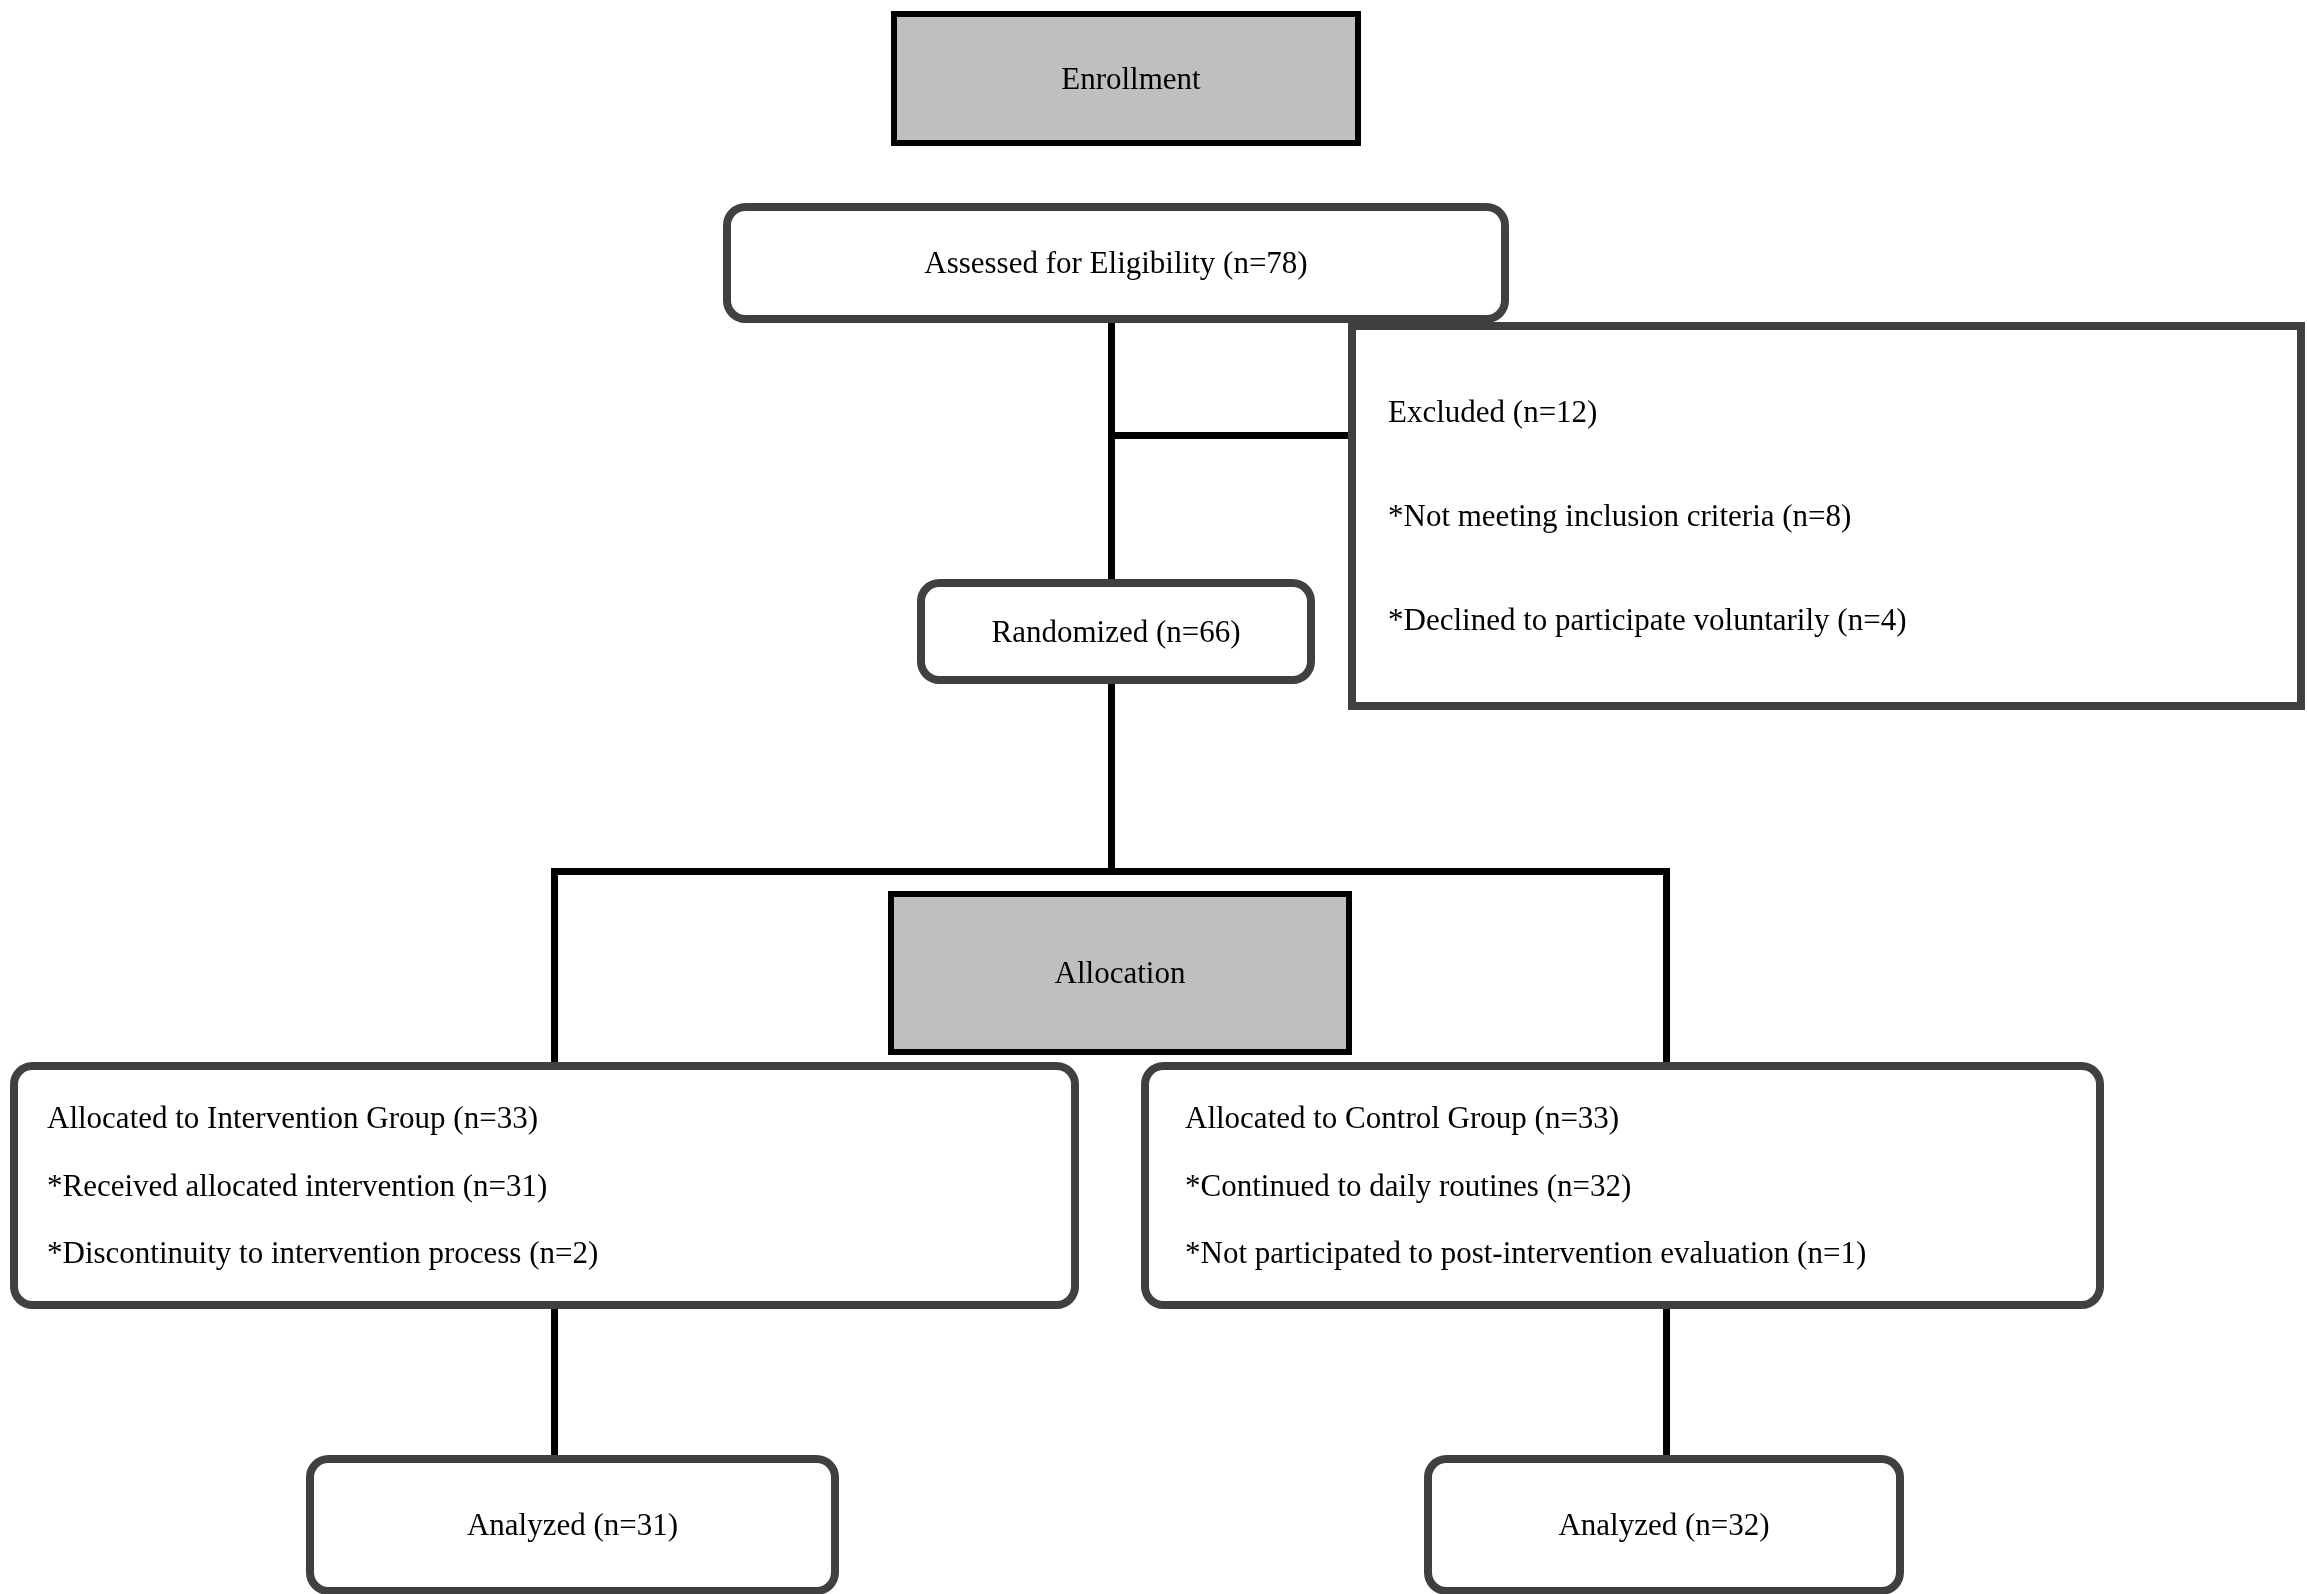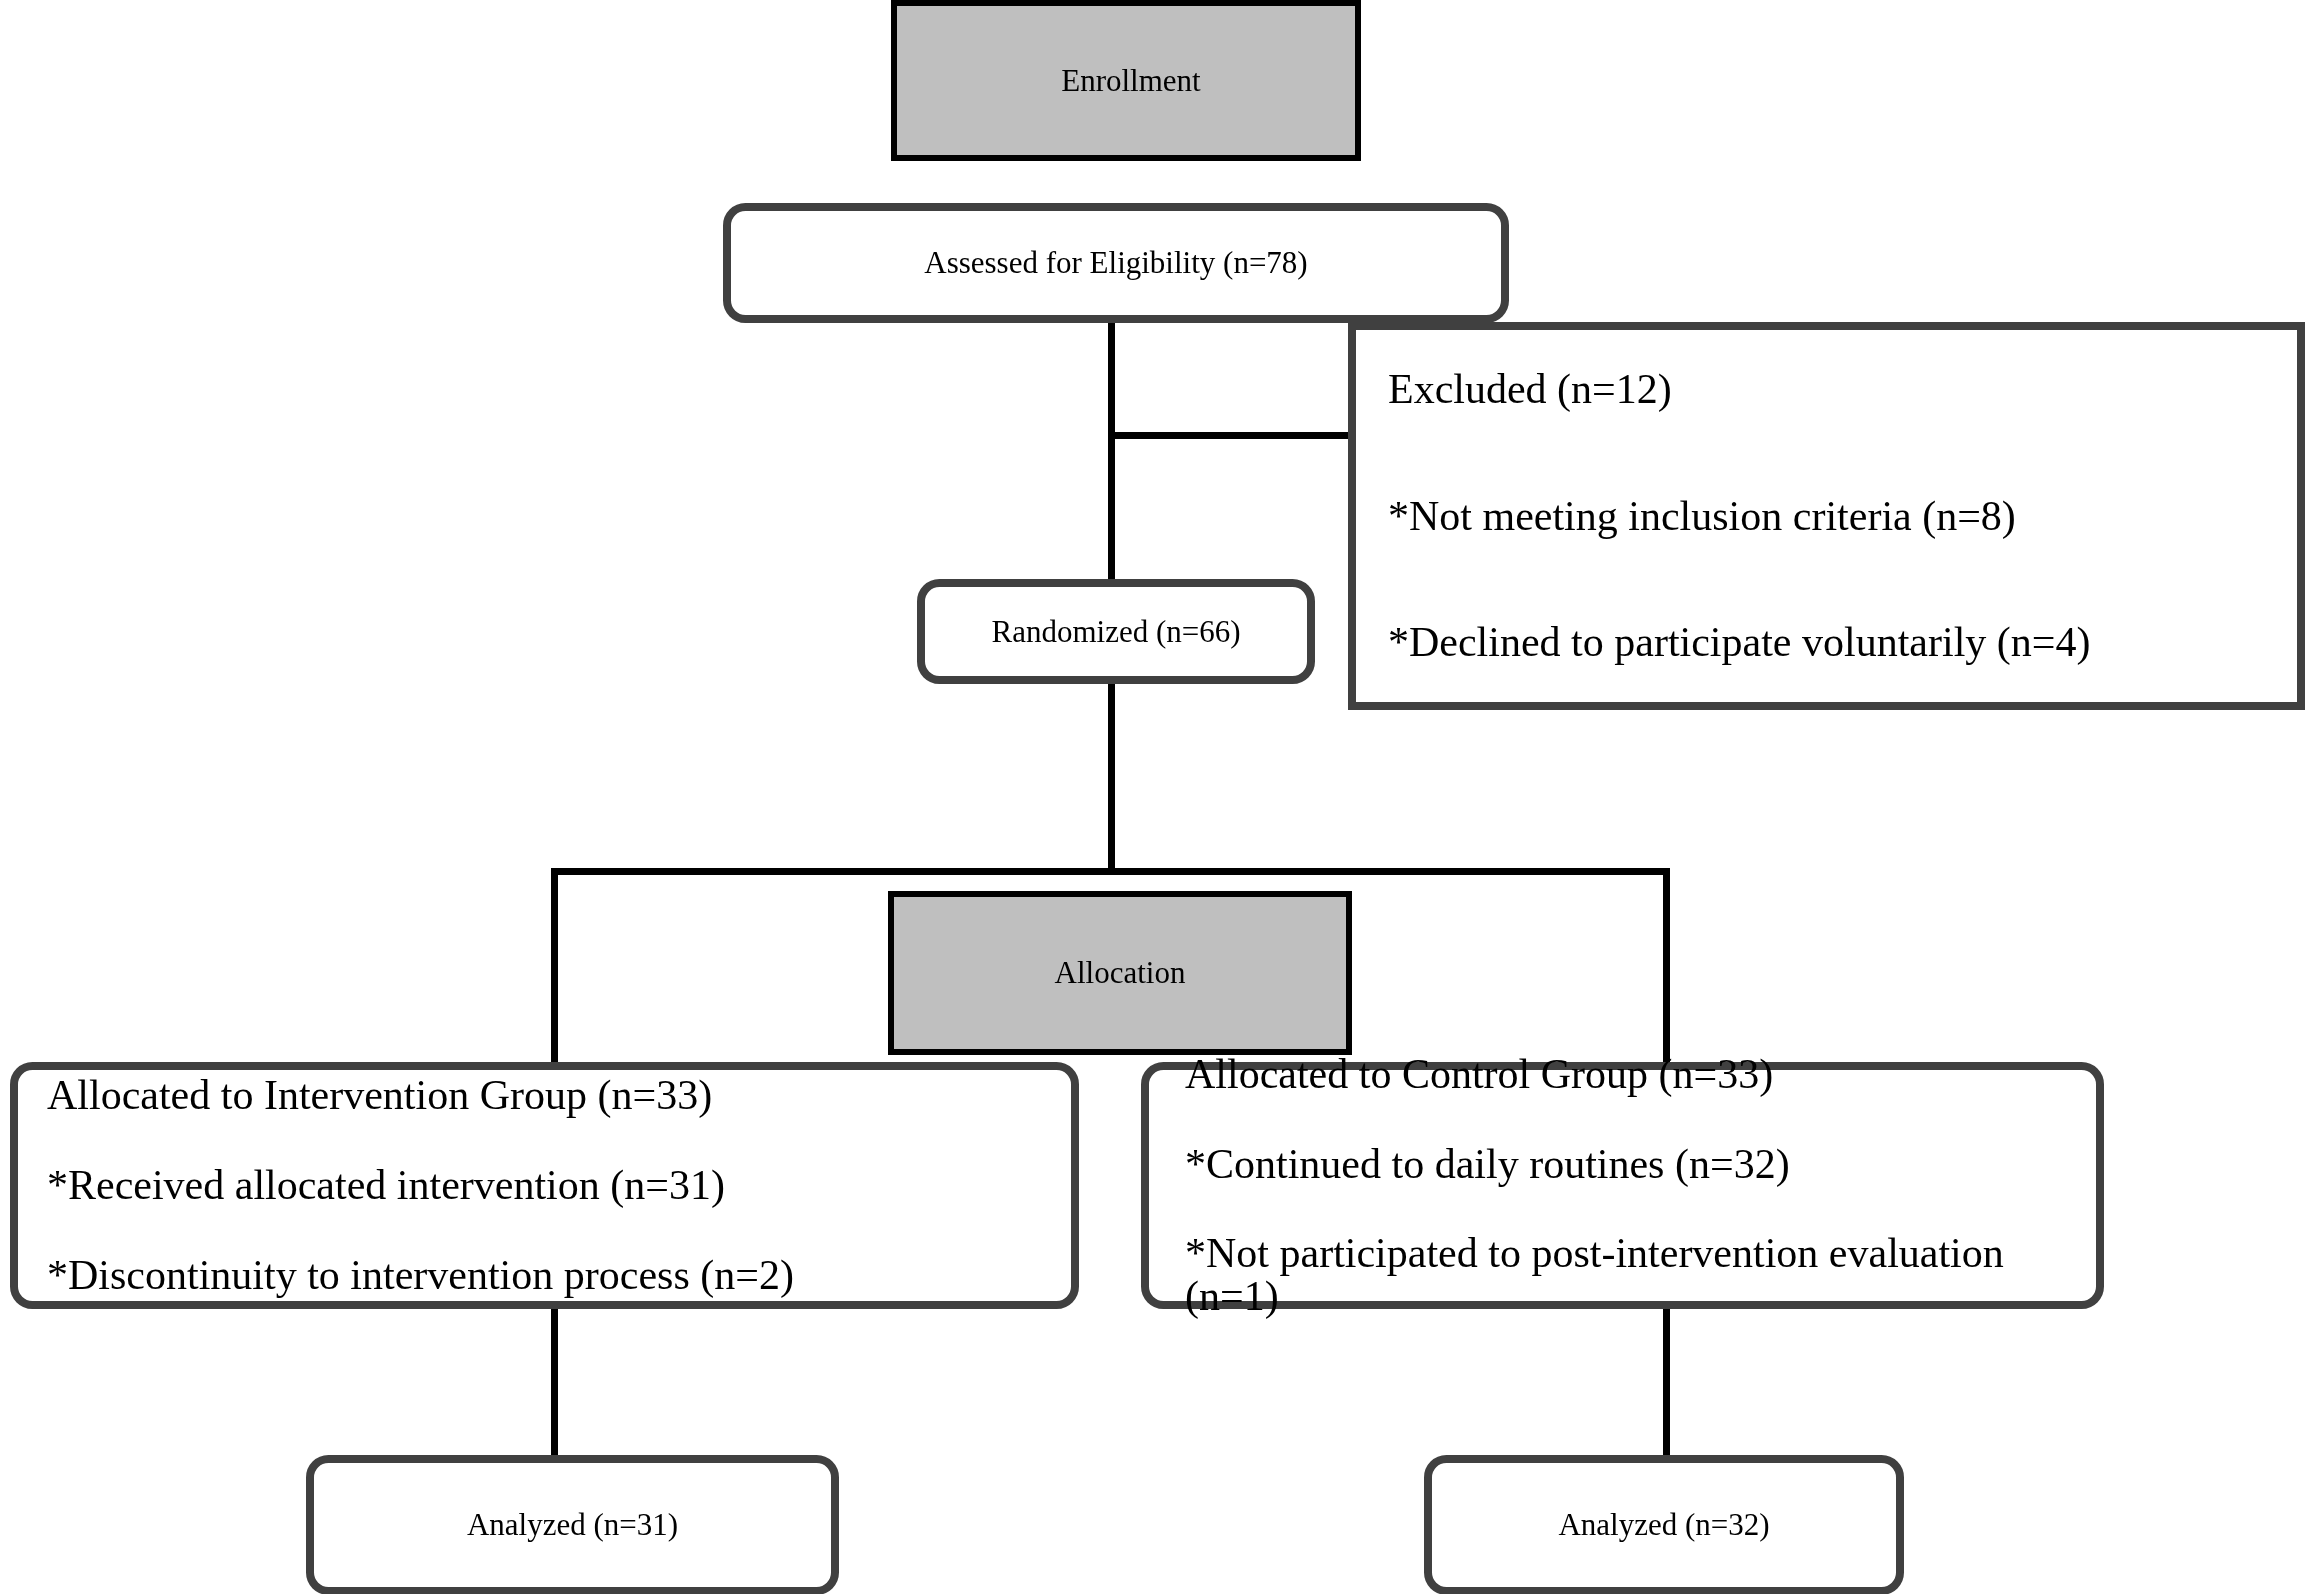--- a/index.html
+++ b/index.html
@@ -61,21 +61,21 @@
     position: absolute;
     background: #000000;
     z-index: 1;
   }
   .conn.v { width: 7.2px; }
   .conn.h { height: 7.2px; }
 
   
   .fs-banner  { font-size: 31px; }
   .fs-body    { font-size: 31px; }
-  .fs-list    { font-size: 42px; }
+  .fs-list    { font-size: 31px; }
 
   .pad-lr { padding: 0 22.4px; }
   .pad-lr-s { padding: 0 18.4px; }
 
   .lines-spaced .ln { display: block; }
   .lines-spaced .ln + .ln { margin-top: 41px; }
 
   .lines-tight .ln { display: block; }
   .lines-tight .ln + .ln { margin-top: 4px; }
 </style>
@@ -93,21 +93,21 @@
   <div class="conn h" style="left:551px; top:868px; width:1118px;"></div>
 
   <div class="conn v" style="left:551px; top:868px; height:197px;"></div>
 
   <div class="conn v" style="left:1663px; top:868px; height:197px;"></div>
 
   <div class="conn v" style="left:551px; top:1303px; height:157px;"></div>
 
   <div class="conn v" style="left:1663px; top:1303px; height:157px;"></div>
 
-  <div class="banner fs-banner" style="left:891px; top:0; width:470px; height:161px;padding-left:10px;">
+  <div class="banner fs-banner" style="left:891px; top:11px; width:470px; height:135px;padding-left:10px;">
     <span>Enrollment</span>
   </div>
 
   <div class="banner fs-banner" style="left:888px; top:891px; width:464px; height:164px;">
     <span>Allocation</span>
   </div>
 
 
   <div class="node rounded center fs-body pad-lr" style="left:723px; top:203px; width:786px; height:120px;">
     <span class="txt">Assessed for Eligibility (n=78)</span>

